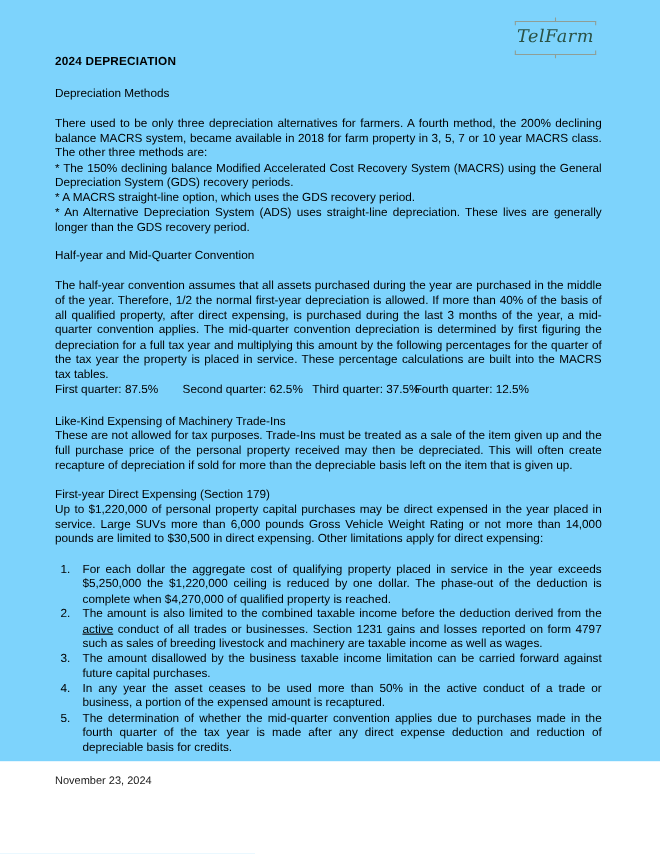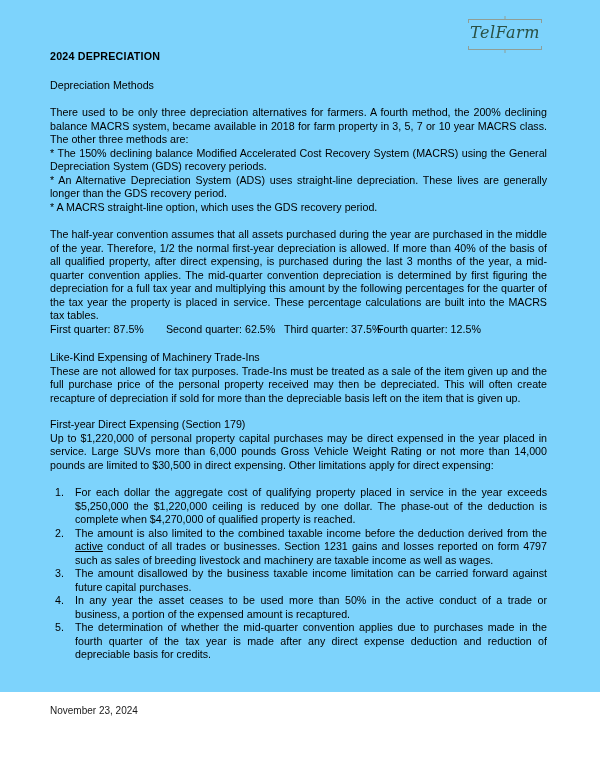--- a/index.html
+++ b/index.html
@@ -118,23 +118,24 @@
     <div class="logo-text">TelFarm</div>
   </div>
 
   <div class="content">
 
     <div class="doc-title">2024 DEPRECIATION</div>
 
     <div class="heading h-methods">Depreciation Methods</div>
     <div class="para">There used to be only three depreciation alternatives for farmers.  A fourth method, the 200% declining balance MACRS system, became available in 2018 for farm property in 3, 5, 7 or 10 year MACRS class.  The other three methods are:</div>
     <div class="bullet-line">* The 150% declining balance Modified Accelerated Cost Recovery System (MACRS) using the General Depreciation System (GDS) recovery periods.</div>
+    <div class="bullet-line">* A MACRS straight-line option, which uses the GDS recovery period.</div>
     <div class="bullet-line">* An Alternative Depreciation System (ADS) uses straight-line depreciation.  These lives are generally longer than the GDS recovery period.</div>
-    <div class="bullet-line">* A MACRS straight-line option, which uses the GDS recovery period.</div>
 
+    <div class="heading h-convention">Half-year and Mid-Quarter Convention</div>
     <div class="para">The half-year convention assumes that all assets purchased during the year are purchased in the middle of the year. Therefore, 1/2 the normal first-year depreciation is allowed.  If more than 40% of the basis of all qualified property, after direct expensing, is purchased during the last 3 months of the year, a mid-quarter convention applies.  The mid-quarter convention depreciation is determined by first figuring the depreciation for a full tax year and multiplying this amount by the following percentages for the quarter of the tax year the property is placed in service.  These percentage calculations are built into the MACRS tax tables.</div>
     <div class="quarters">
       <span class="q q1">First quarter:  87.5%</span>
       <span class="q q2">Second quarter: 62.5%</span>
       <span class="q q3">Third quarter: 37.5%</span>
       <span class="q q4">Fourth quarter: 12.5%</span>
     </div>
 
     <div class="heading h-likekind">Like-Kind Expensing of Machinery Trade-Ins</div>
     <div class="para tight">These are not allowed for tax purposes.  Trade-Ins must be treated as a sale of the item given up and the full purchase price of the personal property received may then be depreciated.  This will often create recapture of depreciation if sold for more than the depreciable basis left on the item that is given up.</div>

